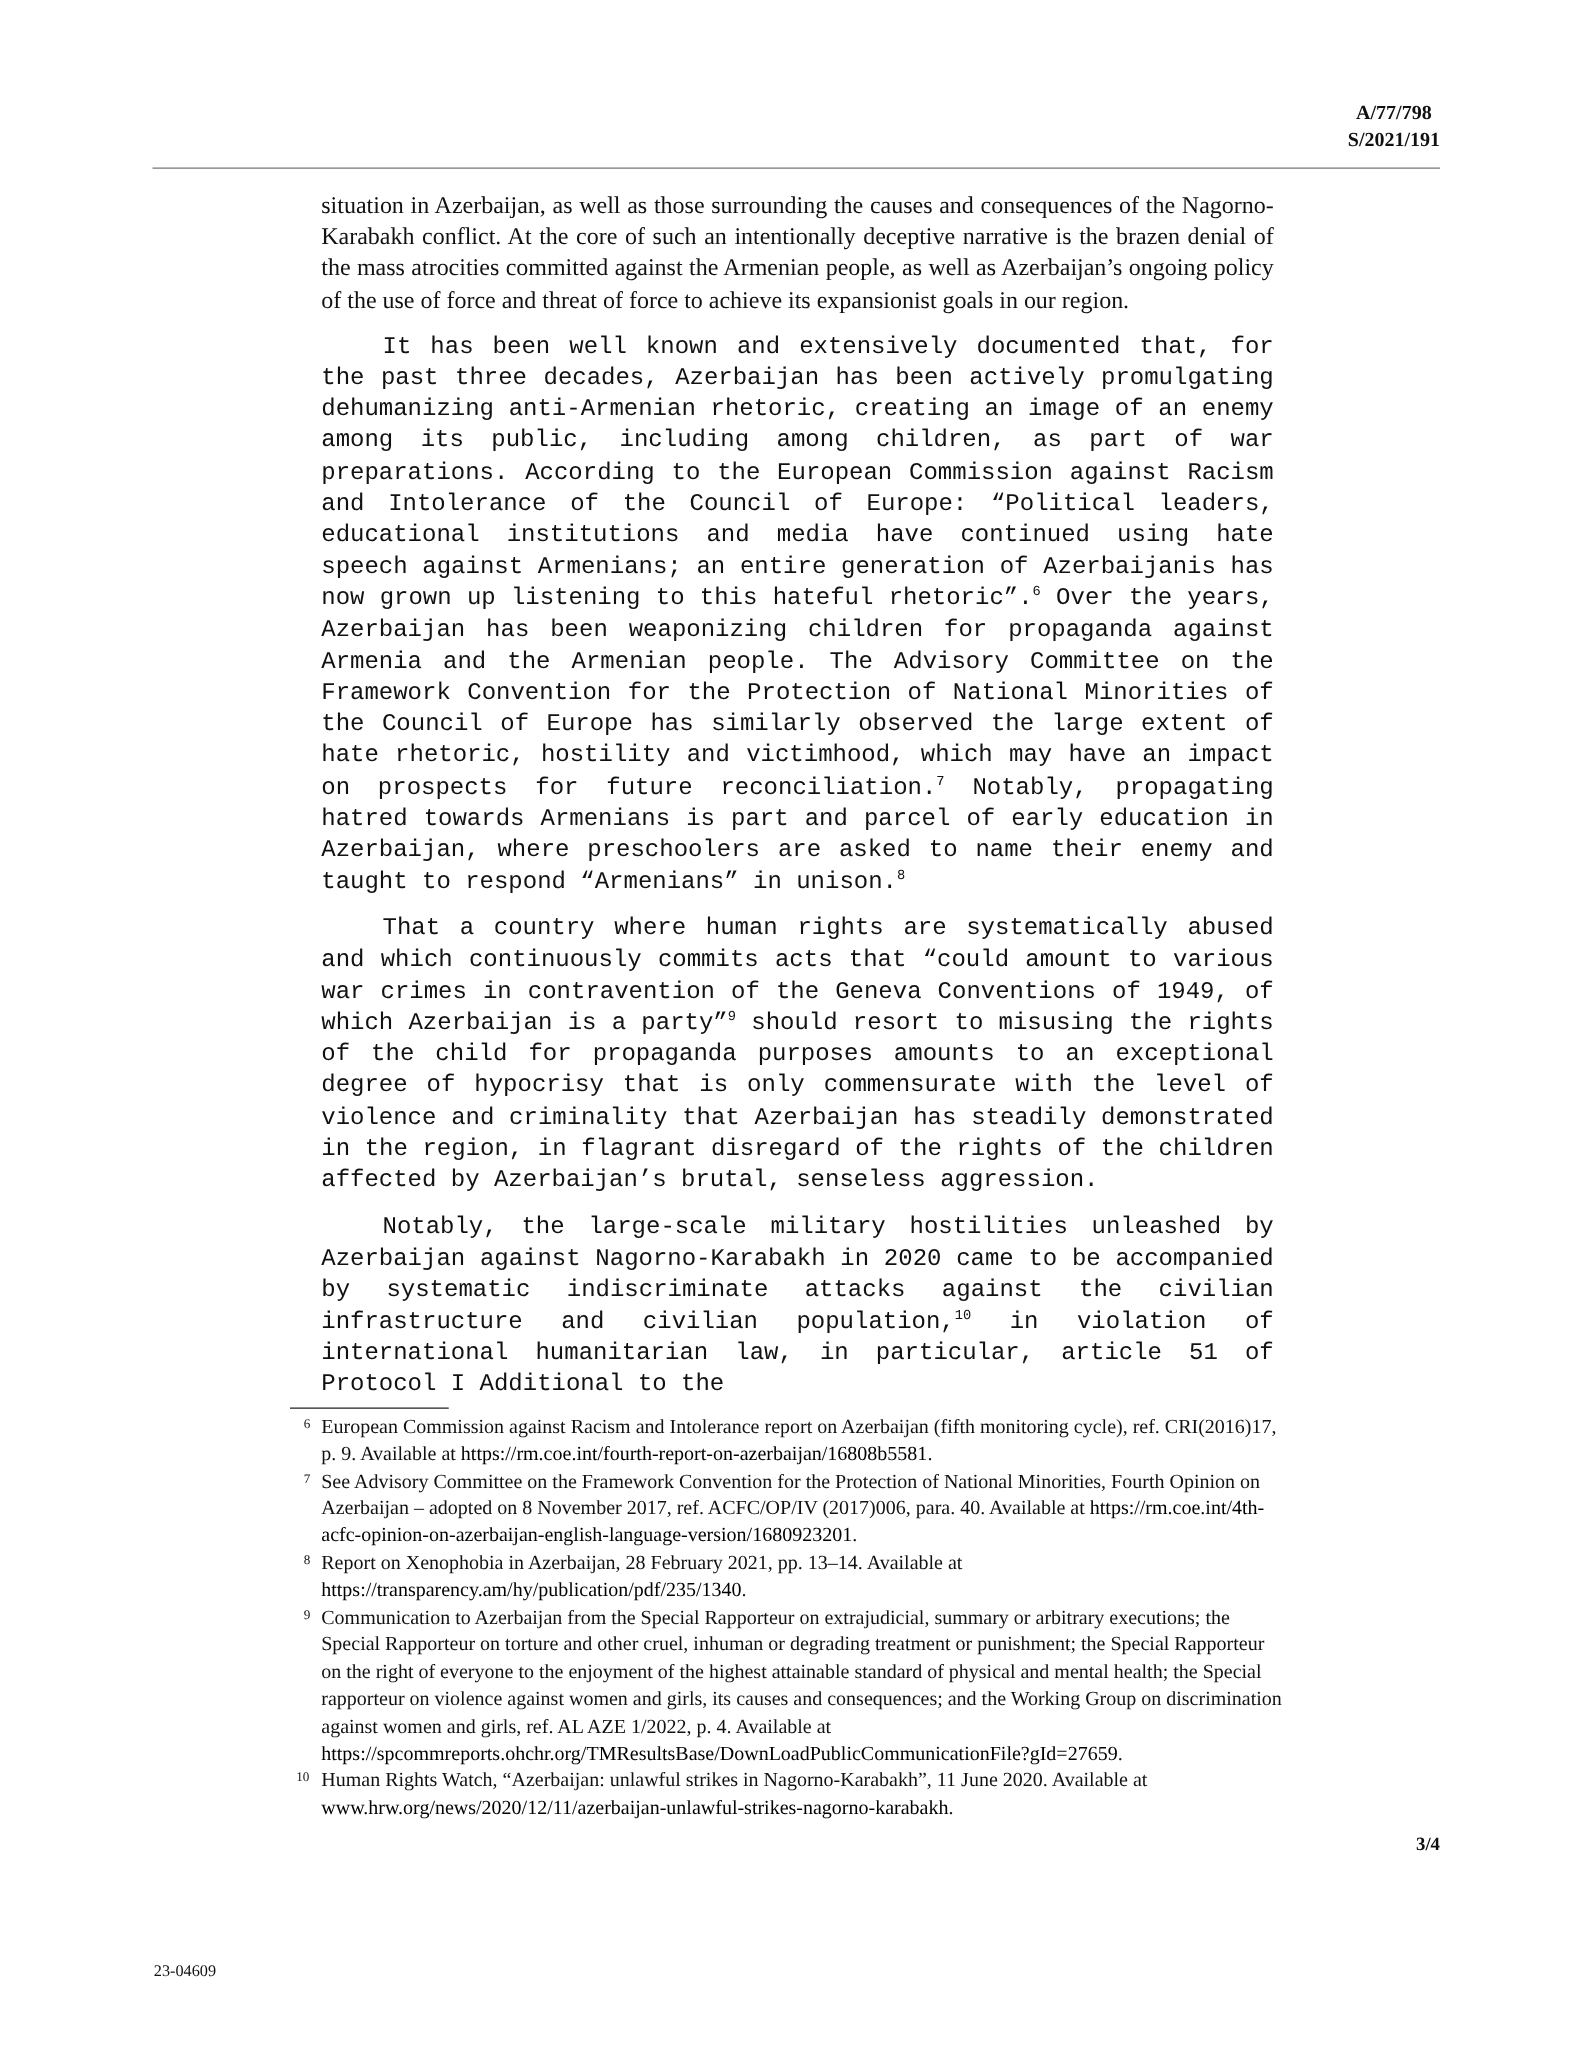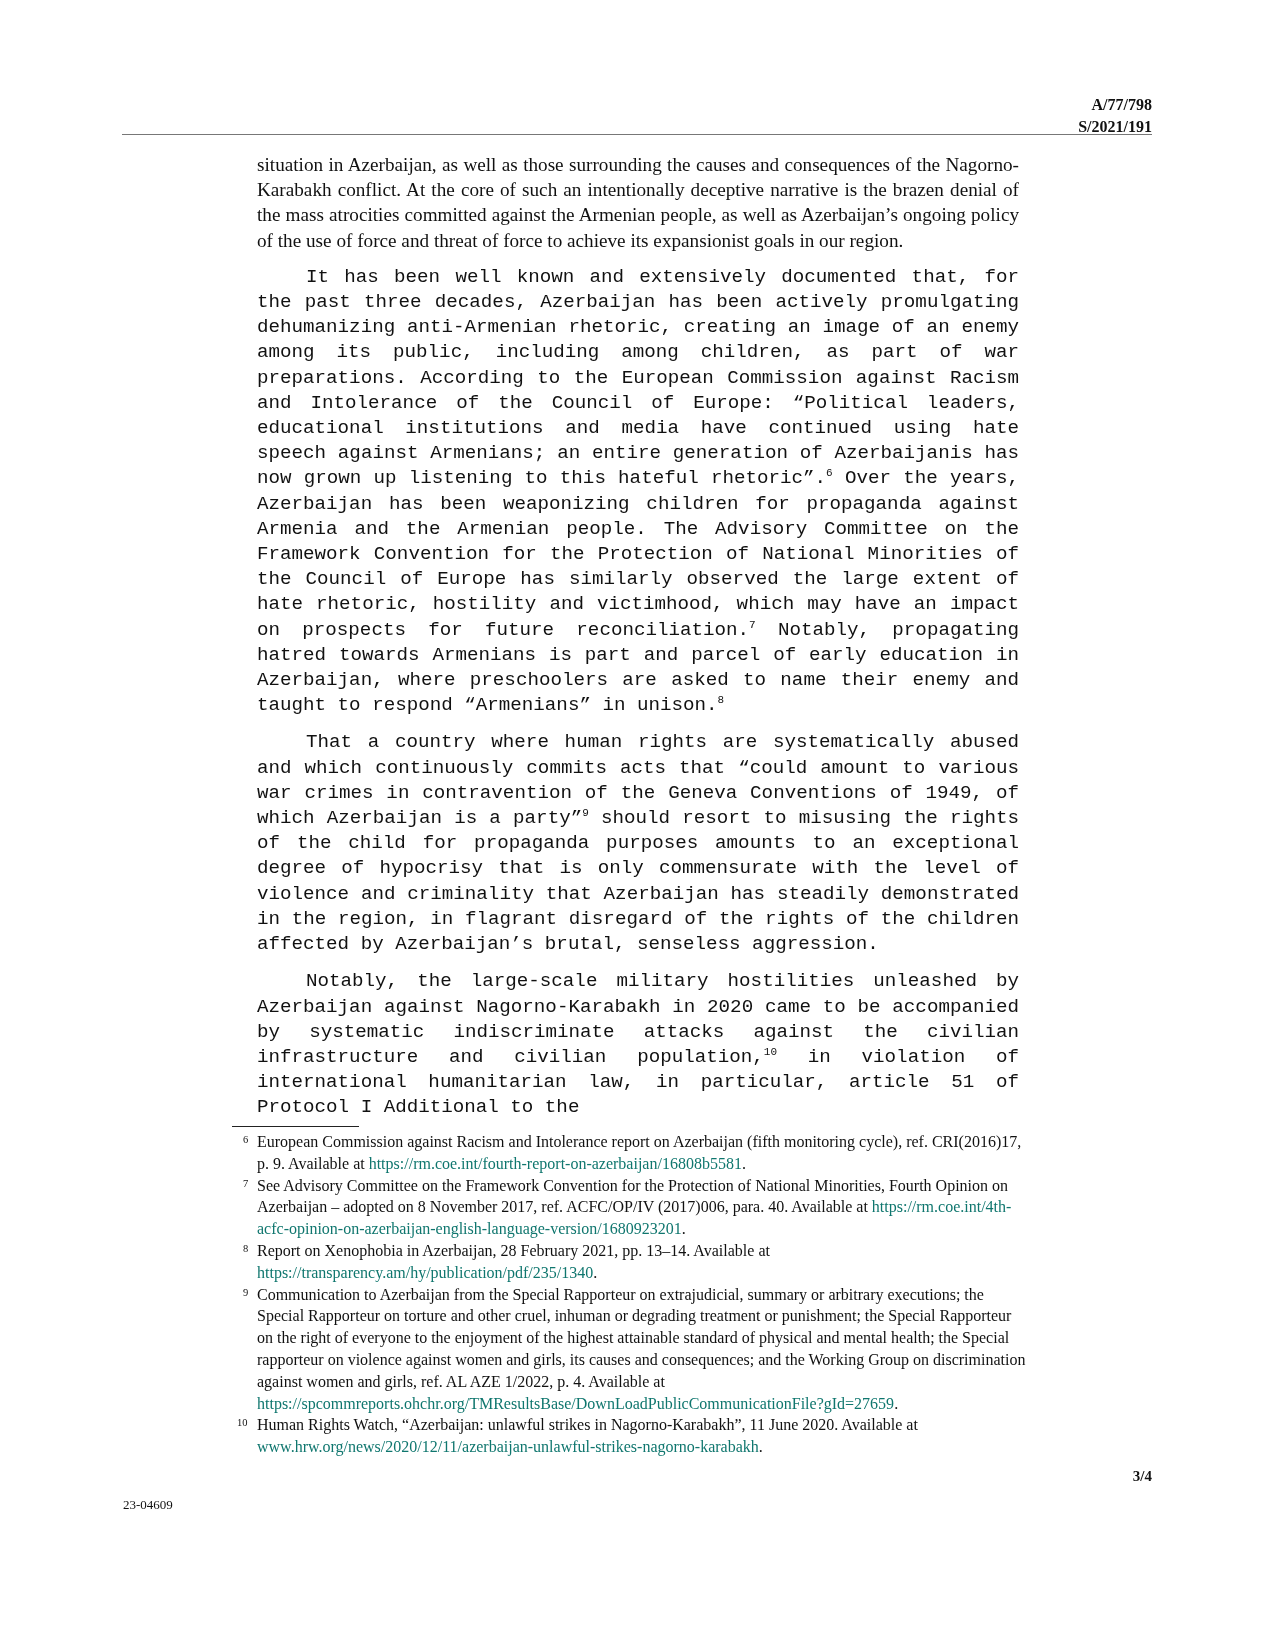--- a/index.html
+++ b/index.html
@@ -1,34 +1,34 @@
 <!DOCTYPE html>
 <html><head>
 <meta charset="utf-8">
 <style>
   html, body { margin: 0; padding: 0; background: #ffffff; }
   body { width: 1275px; height: 1649px; position: relative; overflow: hidden;
          font-family: "Liberation Serif", "DejaVu Serif", serif; color: #111; }
-  .header-symbols { position: absolute; right: 123px; top: 94px; text-align: right;
+  .header-symbols { position: absolute; right: 123px; top: 80px; text-align: center;
          font-weight: bold; font-size: 16px; line-height: 22px; }
   .header-rule { position: absolute; left: 122px; top: 134px; width: 1030px; height: 0;
          border-top: 1px solid #777; }
   .body { position: absolute; left: 257px; top: 152px; width: 762px;
           font-size: 19.2px; line-height: 25.2px; text-align: justify; }
   .body p { margin: 0 0 12px 0; }
   .body p.indent { text-indent: 49px; font-family: Liberation Mono, monospace; }
   sup { font-size: 11px; line-height: 0; vertical-align: 7px; }
   .fn-rule { position: absolute; left: 232px; top: 1126px; width: 127px; border-top: 1px solid #222; }
   .footnotes { position: absolute; left: 257px; top: 1131px; width: 770px;
                font-size: 16px; line-height: 21.8px; }
   .fn { position: relative; margin: 0 0 0 0; }
   .fn-num { position: absolute; left: -14px; top: -2px; font-size: 10.5px; }
   .fn-num.two { left: -20px; }
-  a.link { color: #0f766e; text-decoration: none; }
-  .footer-left { position: absolute; left: 123px; top: 1497px; font-size: 13px; }
+  a.link { color: #000000; text-decoration: none; }
+  .footer-left { position: absolute; left: 123px; top: 1569px; font-size: 13px; }
   .footer-right { position: absolute; right: 123px; top: 1468px; font-size: 15px; font-weight: bold; }
 </style>
 </head>
 <body>
 
 <div class="header-symbols">
   <div>A/77/798</div>
   <div>S/2021/191</div>
 </div>
 <div class="header-rule"></div>

